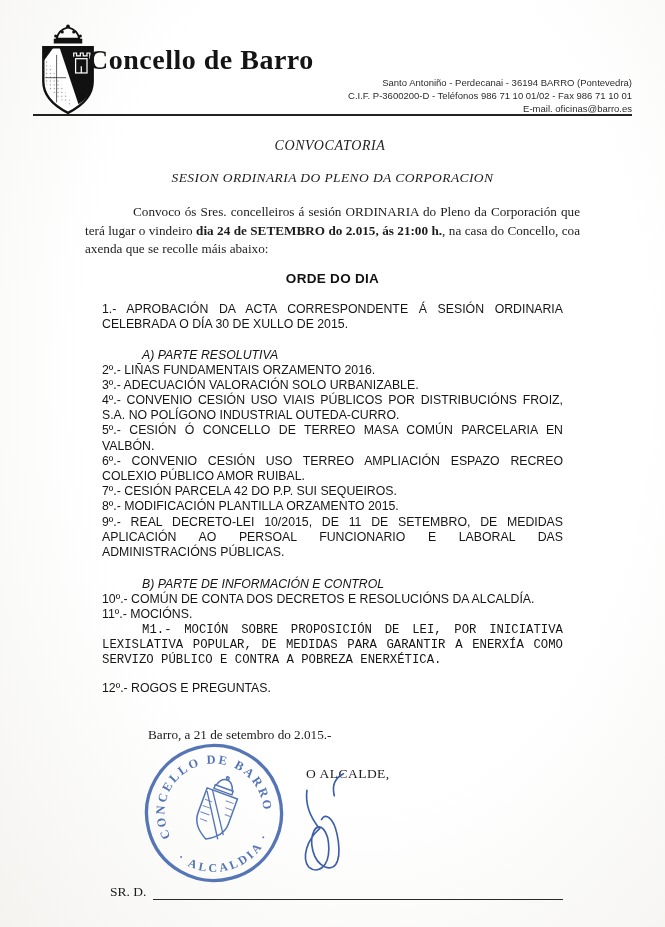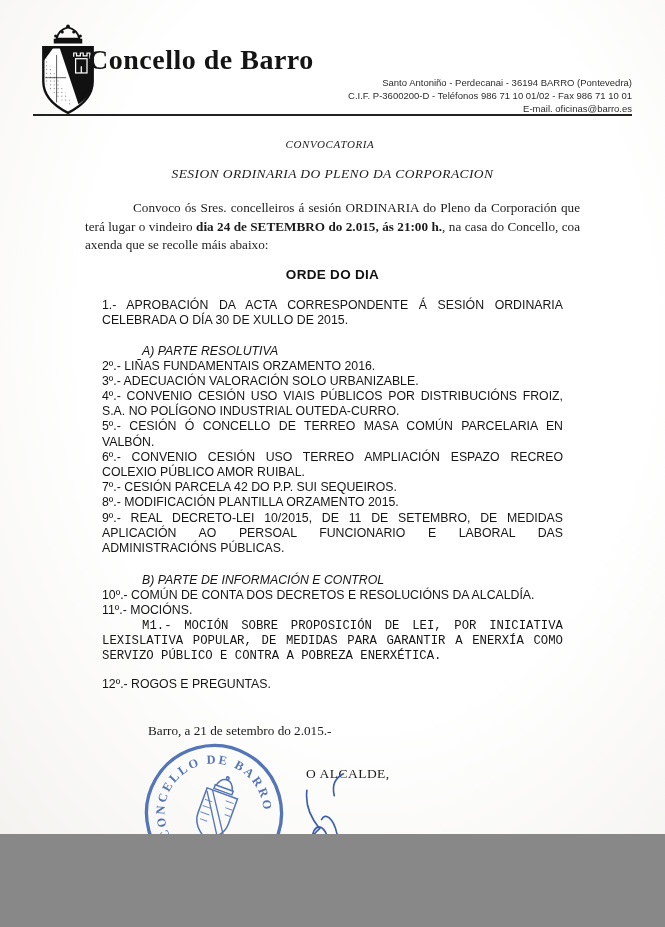--- a/index.html
+++ b/index.html
@@ -1,18 +1,18 @@
 <!DOCTYPE html>
 <html><head>
 <meta charset="utf-8">
 <style>
   html,body { margin:0; padding:0; background:#888; }
   .page {
     position: relative;
-    width: 665px; height: 834px;
+    width: 665px; height: 927px;
     margin: 0 auto;
     background: #fdfdfc;
     background-image: radial-gradient(ellipse at 55% 40%, #ffffff 55%, #f4f3f0 100%);
     overflow: hidden;
     font-family: "Liberation Serif", serif;
     color: #1c1c1c;
   }
   
   .crest { position:absolute; left:30px; top:22px; width:76px; height:100px; }
   .org-title {
@@ -27,21 +27,21 @@
     font-size:9.5px; line-height:13px; color:#2b2b2b;
   }
   .head-rule {
     position:absolute; left:33px; right:33px; top:114px;
     border-top:2px solid #222; height:0;
   }
   
   .content { position:absolute; left:0; top:116px; width:665px; }
   .centered { text-align:center; }
   .doc-title {
-    margin:22px 5px 0 0; font-style:italic; font-size:11px; letter-spacing:0.6px;
+    margin:22px 5px 0 0; font-style:italic; font-size:14px; letter-spacing:0.6px;
   }
   .doc-subtitle {
     margin:16px 0 0 0; font-style:italic; font-size:13.5px; letter-spacing:0.4px;
   }
   .intro {
     margin:17px 85px 0 85px;
     font-size:13.2px; line-height:18.5px;
     text-align:justify; text-indent:48px;
   }
   .orde {

